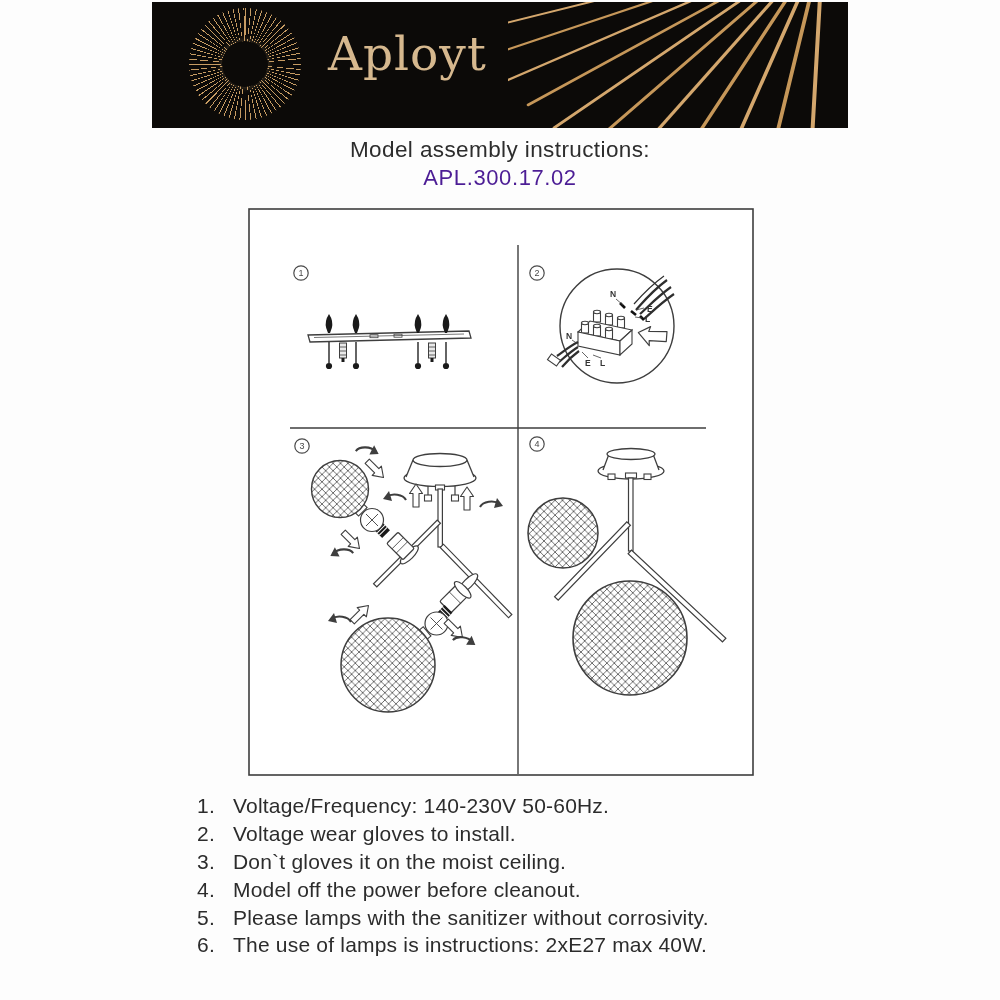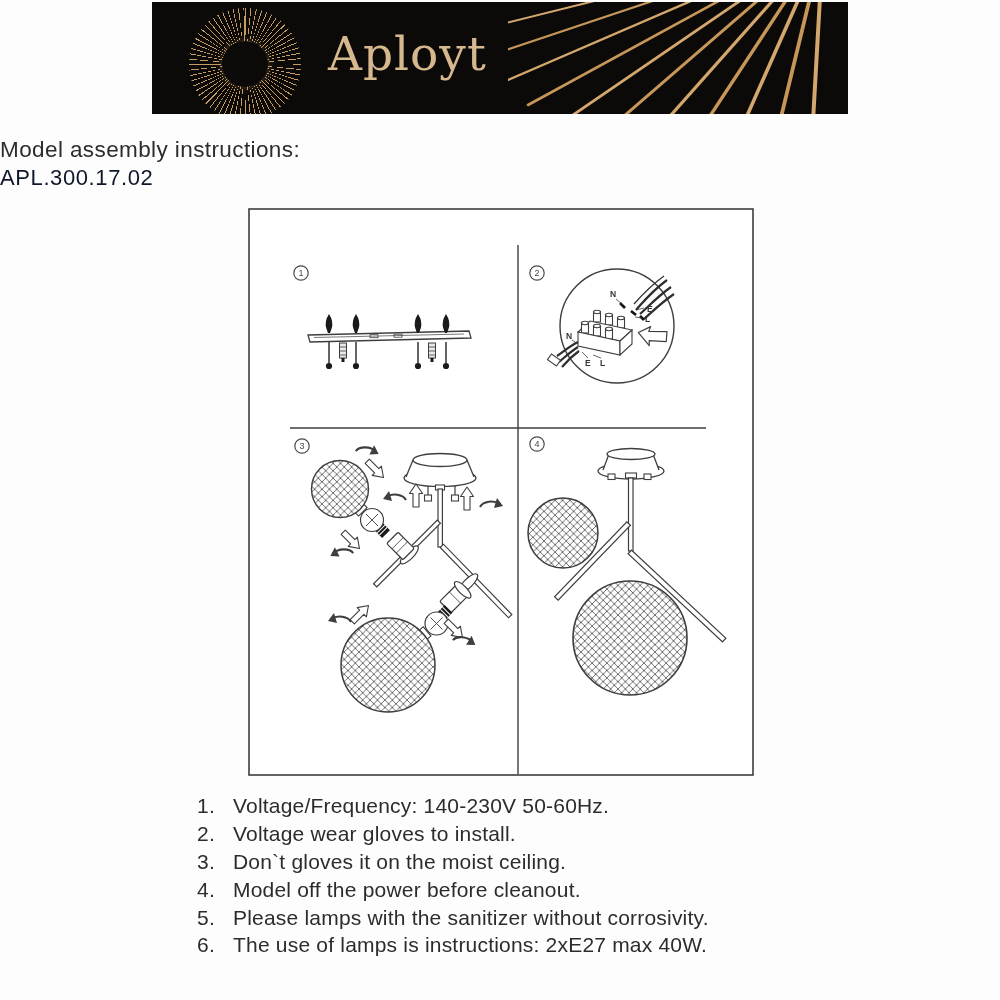--- a/index.html
+++ b/index.html
@@ -1,31 +1,31 @@
 <!DOCTYPE html>
 <html><head>
 <meta charset="utf-8">
 <style>
   html,body{margin:0;padding:0;background:#fdfdfd;width:1000px;height:1000px;overflow:hidden;}
   .page{position:relative;width:1000px;height:1000px;font-family:"Liberation Sans",sans-serif;color:#2d2d2d;}
 
   
-  .banner{position:absolute;left:152px;top:2px;width:696px;height:112px;background:#0c0a08;overflow:hidden;}
+  .banner{position:absolute;left:152px;top:2px;width:696px;height:126px;background:#0c0a08;overflow:hidden;}
   .sunburst{position:absolute;left:37px;top:6px;width:112px;height:112px;border-radius:50%;
     background:repeating-conic-gradient(from 0deg,#c79c63 0deg 1deg,rgba(12,10,8,0) 1deg 5.6deg);}
   .sunburst::before{content:"";position:absolute;inset:33px;border-radius:50%;background:#0c0a08;
     box-shadow:0 0 6px 1px rgba(226,192,140,.25);}
   .brand{position:absolute;left:176px;top:28px;font-family:"DejaVu Serif",serif;font-size:47px;
     font-weight:400;color:#d6b88e;letter-spacing:1px;line-height:1;}
   .rays{position:absolute;right:0;top:0;width:340px;height:126px;}
 
   
-  .title-wrap{position:absolute;left:0;top:136px;width:1000px;}
+  .title-wrap{position:absolute;left:0;top:136px;width:1000px;text-align:center;}
   .title-line{font-size:22.5px;letter-spacing:.4px;line-height:28px;color:#2d2d2d;}
-  .title-model{font-size:22px;letter-spacing:.6px;line-height:28px;color:#0f172a;}
+  .title-model{font-size:22px;letter-spacing:.6px;line-height:28px;color:#4c1d95;}
 
   
   .diagram{position:absolute;left:248px;top:208px;width:506px;height:568px;}
 
   
   .instructions{position:absolute;left:197px;top:795px;width:660px;}
   .ins-row{display:flex;align-items:baseline;margin-bottom:6.4px;font-size:21px;letter-spacing:.2px;color:#2c2c2c;line-height:21.5px;}
   .ins-num{flex:none;width:36px;}
   .ins-text{flex:1;}
 </style>

